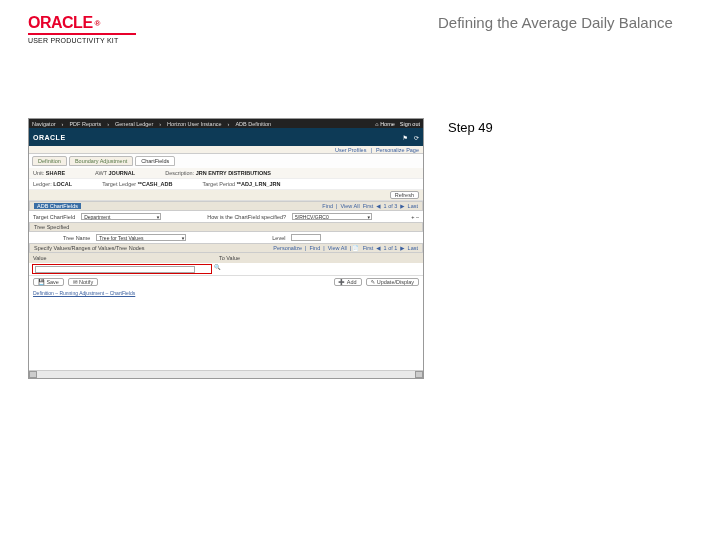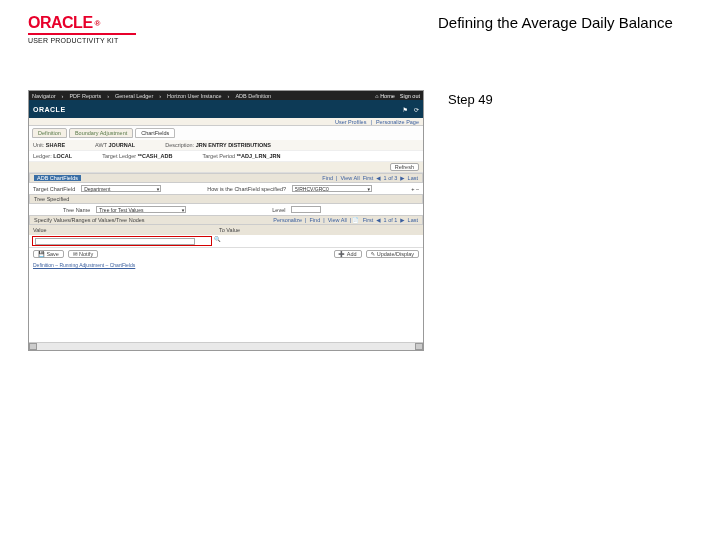--- a/index.html
+++ b/index.html
@@ -44,28 +44,28 @@
     margin-top: 1px;
     border-top: 2px solid #e8002b;
     padding-top: 2px;
     width: 108px;
   }
   .doc-title {
     flex: 1;
     text-align: left;
     font-size: 15px;
     padding-left: 280px;
-    color: #000000;
+    color: #737373;
   }
   
   .content {
     display: flex;
     padding: 0 8px 0 28px;
     gap: 20px;
-    margin-top: 36px;
+    margin-top: 64px;
     justify-content: space-between;
   }
   .left {
     width: 400px;
     position: relative;
   }
   .right {
     flex: 1;
     font-size: 13px;
     color: #000;

